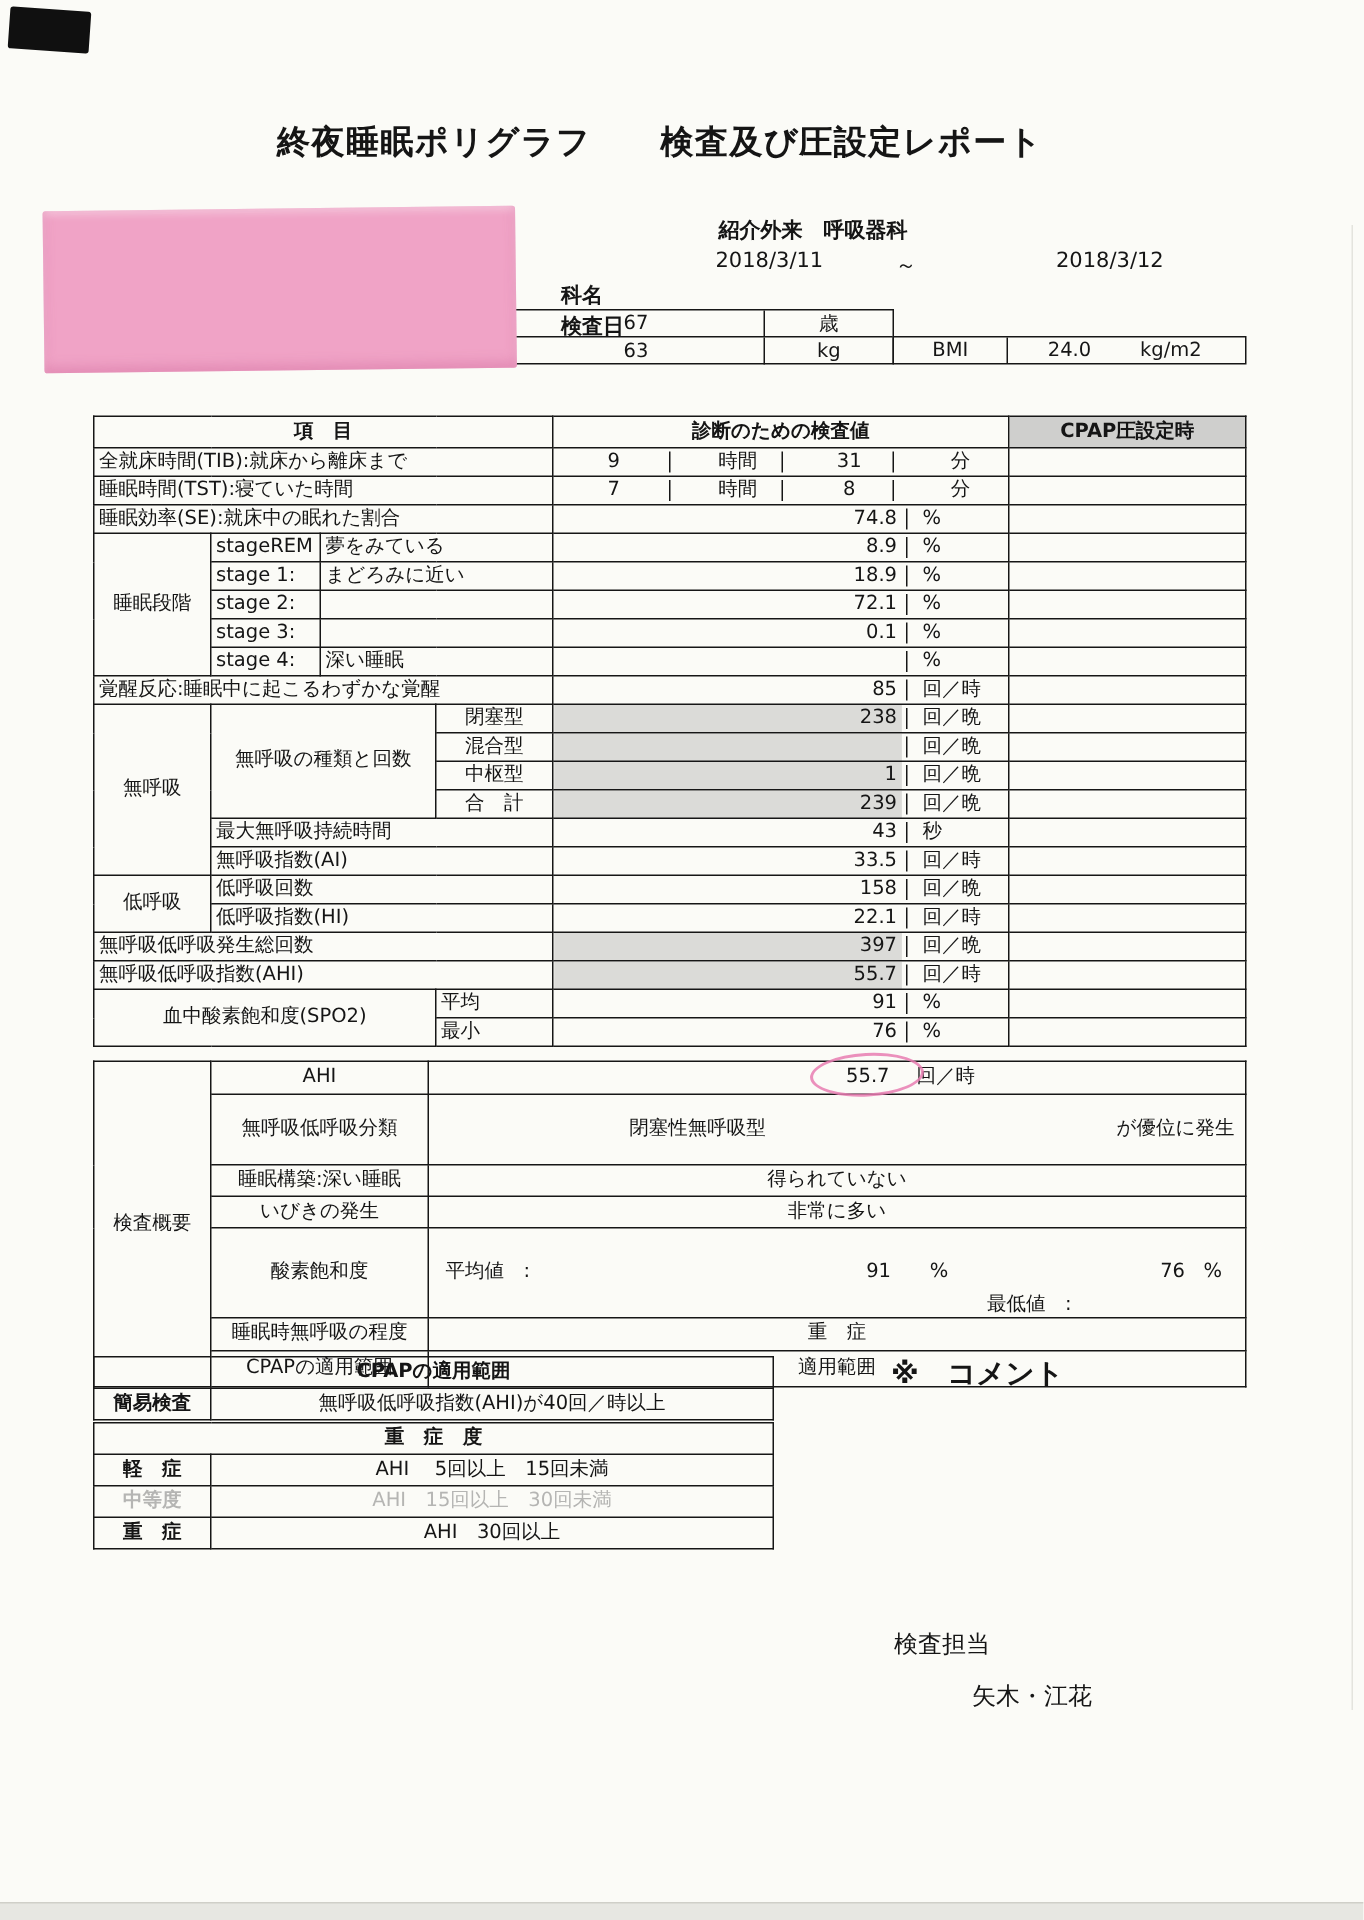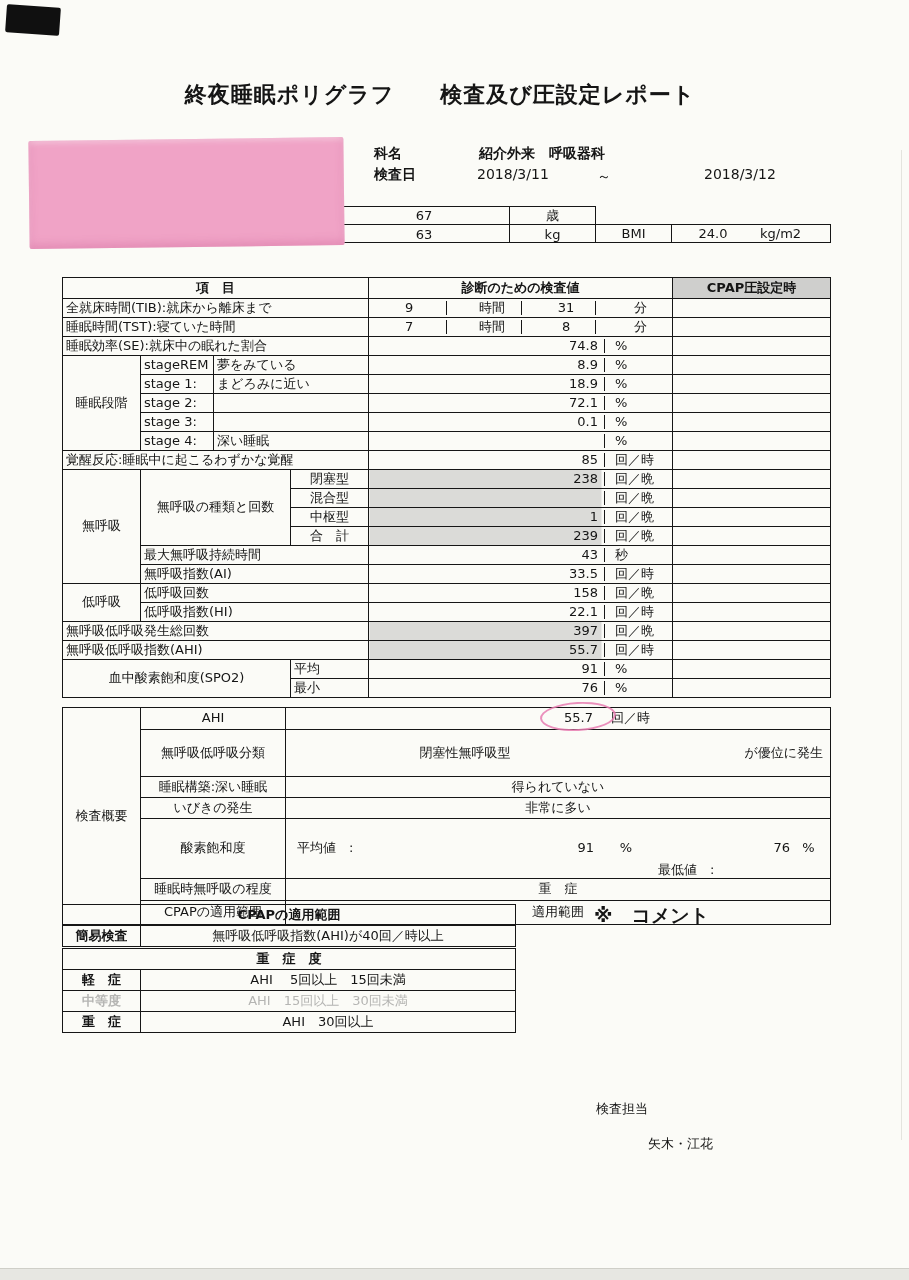--- a/index.html
+++ b/index.html
@@ -23,21 +23,21 @@
                  background:var(--redaction-pink,#f0a3c6); transform:rotate(-0.7deg);
                  border-radius:2px; z-index:3;
                  box-shadow: inset 0 -4px 8px rgba(210,110,160,.45), inset 0 3px 5px rgba(255,255,255,.35); }
   .pen-circle  { left:540px; top:702px; width:76px; height:29px;
                  border:2.5px solid var(--pen-pink,#e77db2); border-radius:50%;
                  transform:rotate(-3deg); z-index:4; opacity:.85; }
 
   
   .title { left:70px; top:80px; width:740px; text-align:center;
            font-size:22px; font-weight:bold; letter-spacing:1px; white-space:nowrap; }
-  .hlabel { font-size:14px; font-weight:bold; white-space:nowrap; }
+  .hlabel { font-size:14px; font-weight:bold; white-space:nowrap;margin-top:43px; }
   .hvalue { font-size:14px; white-space:nowrap;text-align:right; }
 
   
   .agebox { left:338px; top:206px; width:258px; height:37px; border:1px solid #161616; z-index:2; }
   .agerow { display:flex; height:18px; }
   .agerow.first { border-bottom:1px solid #161616; height:18px; }
   .agecell { display:flex; align-items:center; justify-content:center; font-size:13px; }
   .agecell.v { width:171px; border-right:1px solid #161616; }
   .agecell.u { flex:1; }
   .bmibox { left:595px; top:224px; width:236px; height:19px; border:1px solid #161616;
@@ -76,21 +76,21 @@
   .sat-l1 { width:170px; padding-left:8px; }
   .sat-v1 { width:135px; justify-content:flex-end; }
   .sat-u1 { width:64px; justify-content:center; }
   .sat-l2 { width:92px;margin-top:44px; }
   .sat-v2 { width:40px; justify-content:flex-end; }
   .sat-u2 { flex:1; justify-content:center; }
 
   tr.fade td { color:#b5b5b3; }
 
   .note { font-size:19px; font-weight:bold; white-space:nowrap; }
-  .foot { font-size:13px; white-space:nowrap;margin-top:14px; }
+  .foot { font-size:16px; white-space:nowrap; }
 </style>
 </head>
 <body>
 
 <div class="abs corner-mark"></div>
 <div class="abs redaction"></div>
 <div class="abs pen-circle"></div>
 <div class="abs bottom-band"></div>
 <div class="abs edge-right"></div>
 

